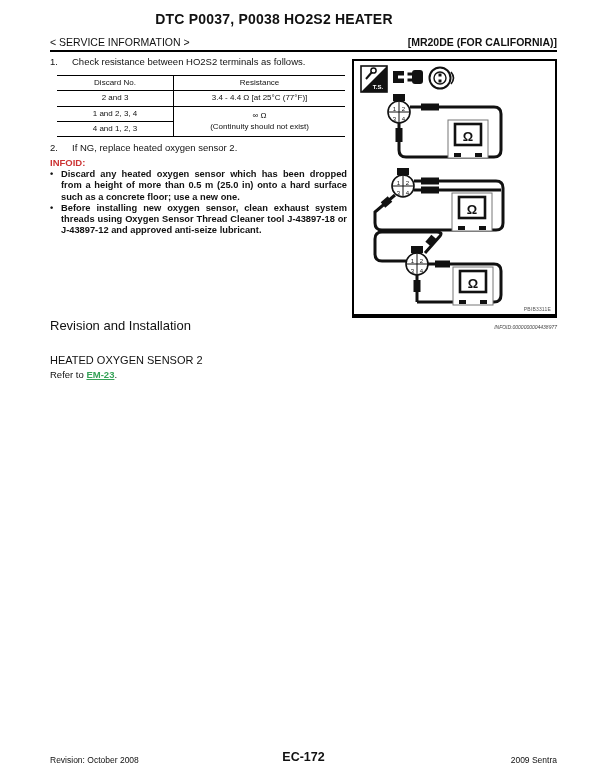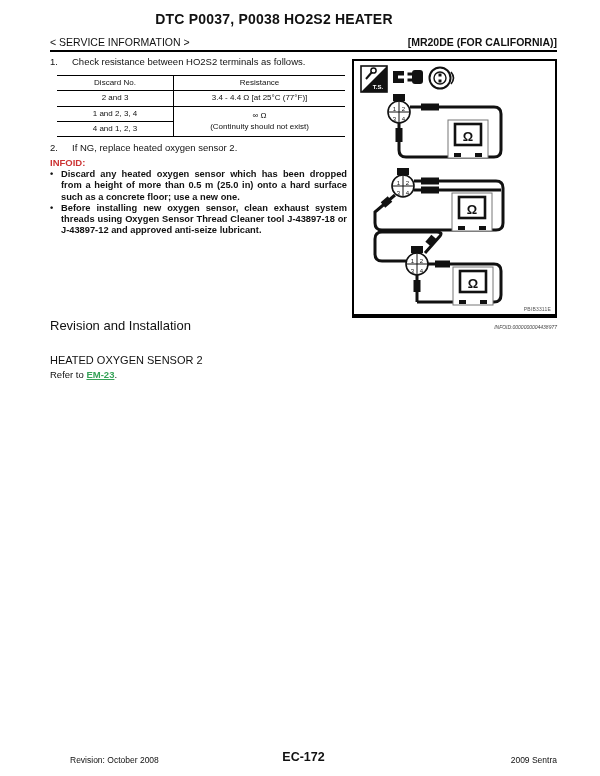--- a/index.html
+++ b/index.html
@@ -58,21 +58,21 @@
 
   
   .removal{position:absolute;left:50px;top:318px;width:300px;}
   .removal .heading{font-size:13px;color:#111;}
   .removal .subheading{font-size:11px;margin-top:21px;}
   .removal .refer{font-size:9.5px;margin-top:3px;}
   .removal a.link{color:#35a257;text-decoration:underline;cursor:pointer;font-weight:bold;}
 
   
   .footer{position:absolute;left:50px;right:43px;top:750px;height:18px;font-size:8.5px;}
-  .footer .rev{position:absolute;left:0;top:5px;margin-left:20px;}
+  .footer .rev{position:absolute;left:0;top:5px;}
   .footer .pagecode{
     position:absolute;left:50%;transform:translateX(-50%);top:0;
     font-size:12.5px;font-weight:bold;
   }
   .footer .model{position:absolute;right:0;top:5px;}
 
   svg text{font-family:"Liberation Sans", sans-serif;}
 </style>
 </head>
 <body>

